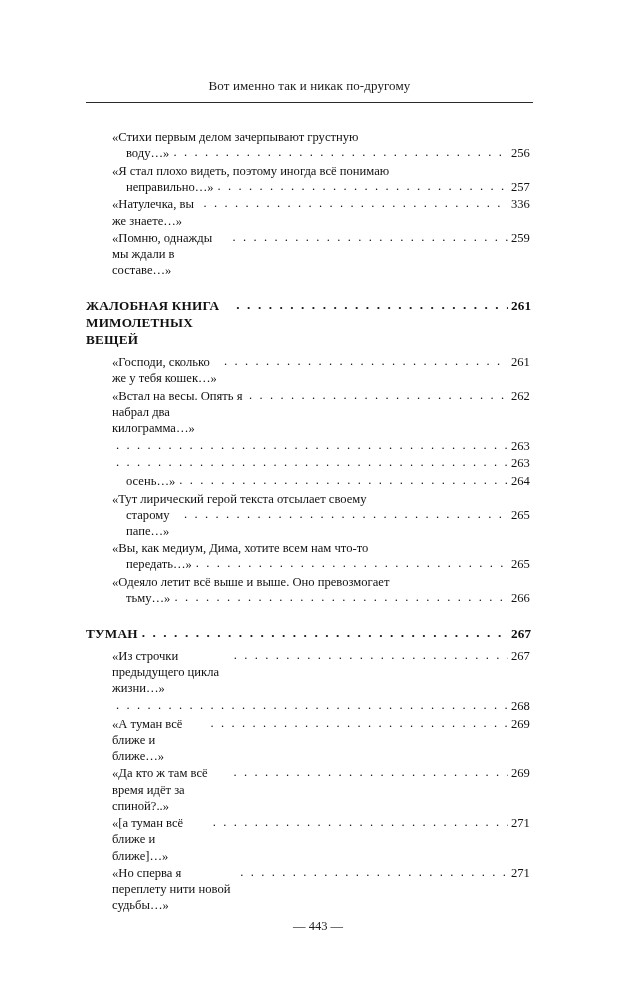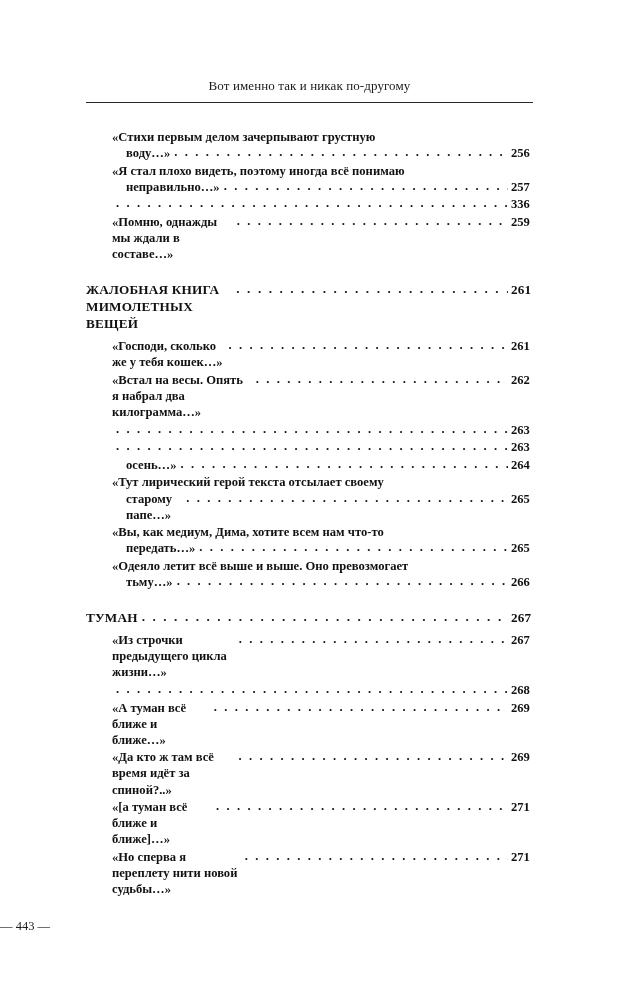--- a/index.html
+++ b/index.html
@@ -47,21 +47,20 @@
     font-weight: bold;
     font-size: 13.2px;
     letter-spacing: 0.2px;
     font-family: Liberation Serif, serif;
   }
   .sec:first-child { margin-top: 0; }
   .entry {
     margin: 0 0 1.5px 0;
     padding-left: 26px;
     text-indent: 0;
-    font-weight: bold;
   }
   
   .line {
     display: flex;
     align-items: baseline;
     width: 100%;
   }
   .txt {
     flex: 0 1 auto;
     white-space: normal;
@@ -87,24 +86,24 @@
     display: block;
     padding-left: 0;
   }
   .wrap-second {
     display: flex;
     align-items: baseline;
     padding-left: 14px;
   }
   .folio {
     position: absolute;
-    left: 0;
+    left: 17px;
     right: 0;
     bottom: 66px;
-    text-align: left;
+    text-align: center;
     font-size: 12.5px;
     color: #1a1a1a;
   }
 </style>
 </head>
 <body>
 
 <div class="page">
 
   <div class="running-head">Вот именно так и никак по-другому</div>
@@ -125,20 +124,21 @@
       <span class="wrap-first">«Я стал плохо видеть, поэтому иногда всё понимаю</span>
       <span class="wrap-second">
         <span class="txt">неправильно…»</span>
         <span class="dots">. . . . . . . . . . . . . . . . . . . . . . . . . . . . . . . . . . . . . . . . . . . . . . . . . . . .</span>
         <span class="pg">257</span>
       </span>
     </div>
 
     <div class="entry">
       <span class="line">
+        <span class="txt">«Натулечка, вы же знаете…»</span>
         <span class="dots">. . . . . . . . . . . . . . . . . . . . . . . . . . . . . . . . . . . . . . . . . . . . . . . . . . . .</span>
         <span class="pg">336</span>
       </span>
     </div>
 
     <div class="entry">
       <span class="line">
         <span class="txt">«Помню, однажды мы ждали в составе…»</span>
         <span class="dots">. . . . . . . . . . . . . . . . . . . . . . . . . . . . . . . . . . . . . . . . . . . . . . . . . . . .</span>
         <span class="pg">259</span>

